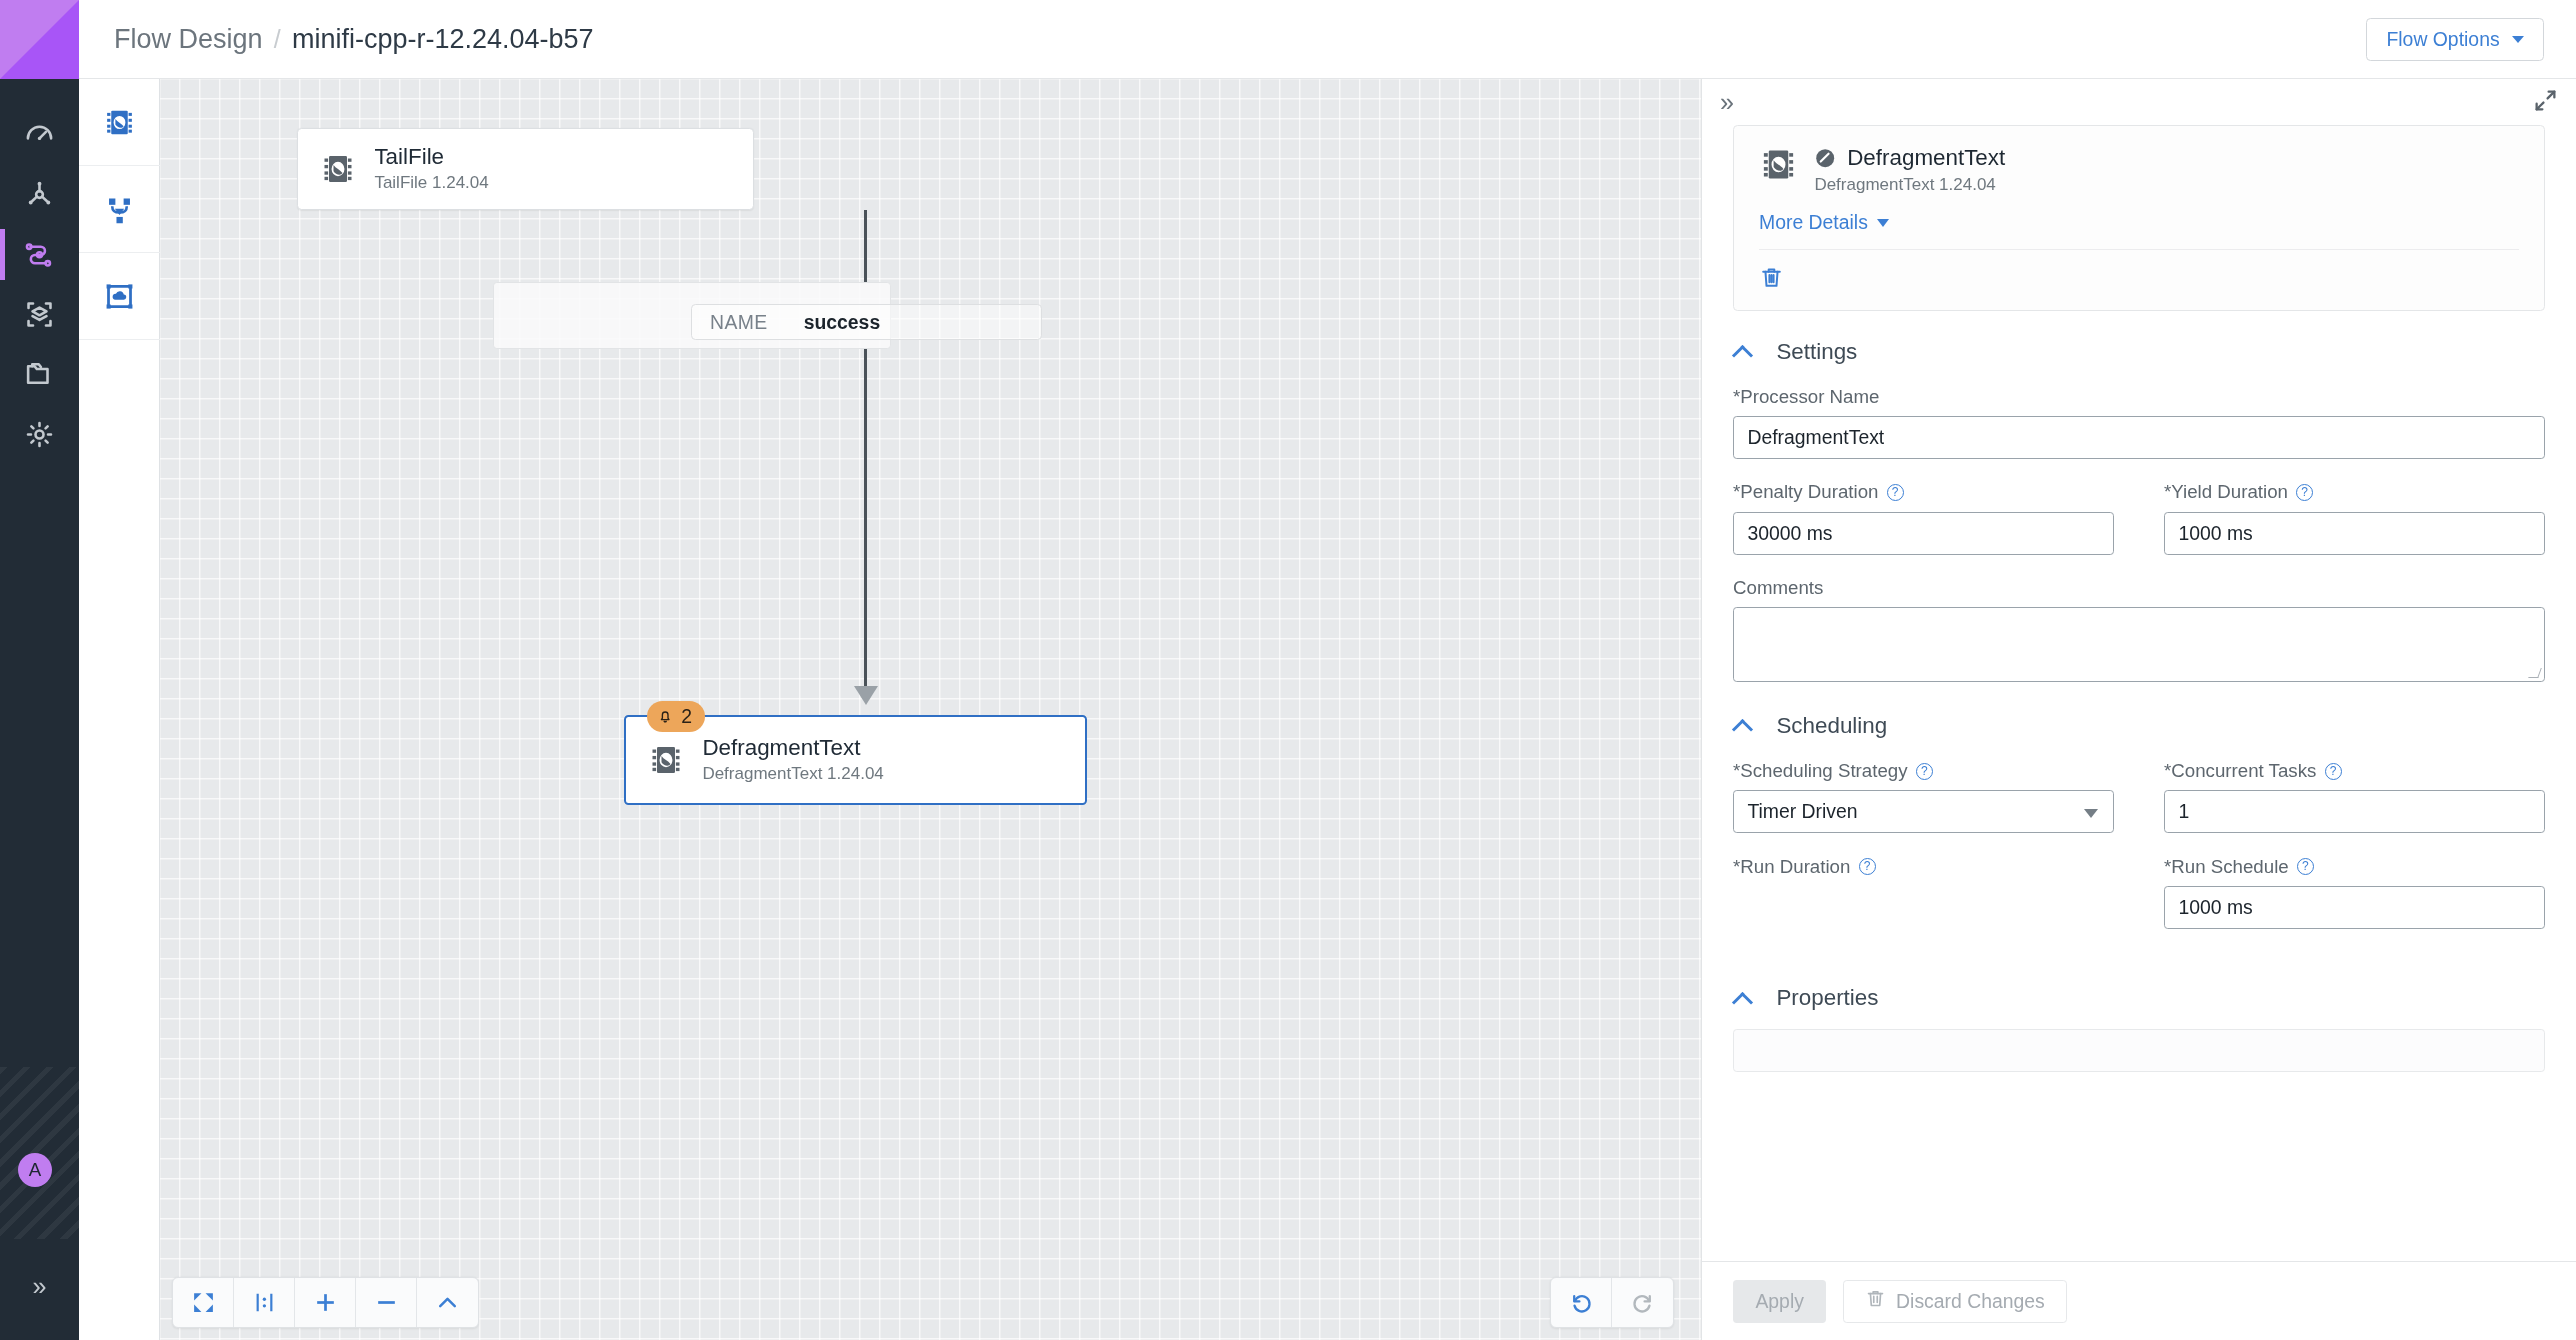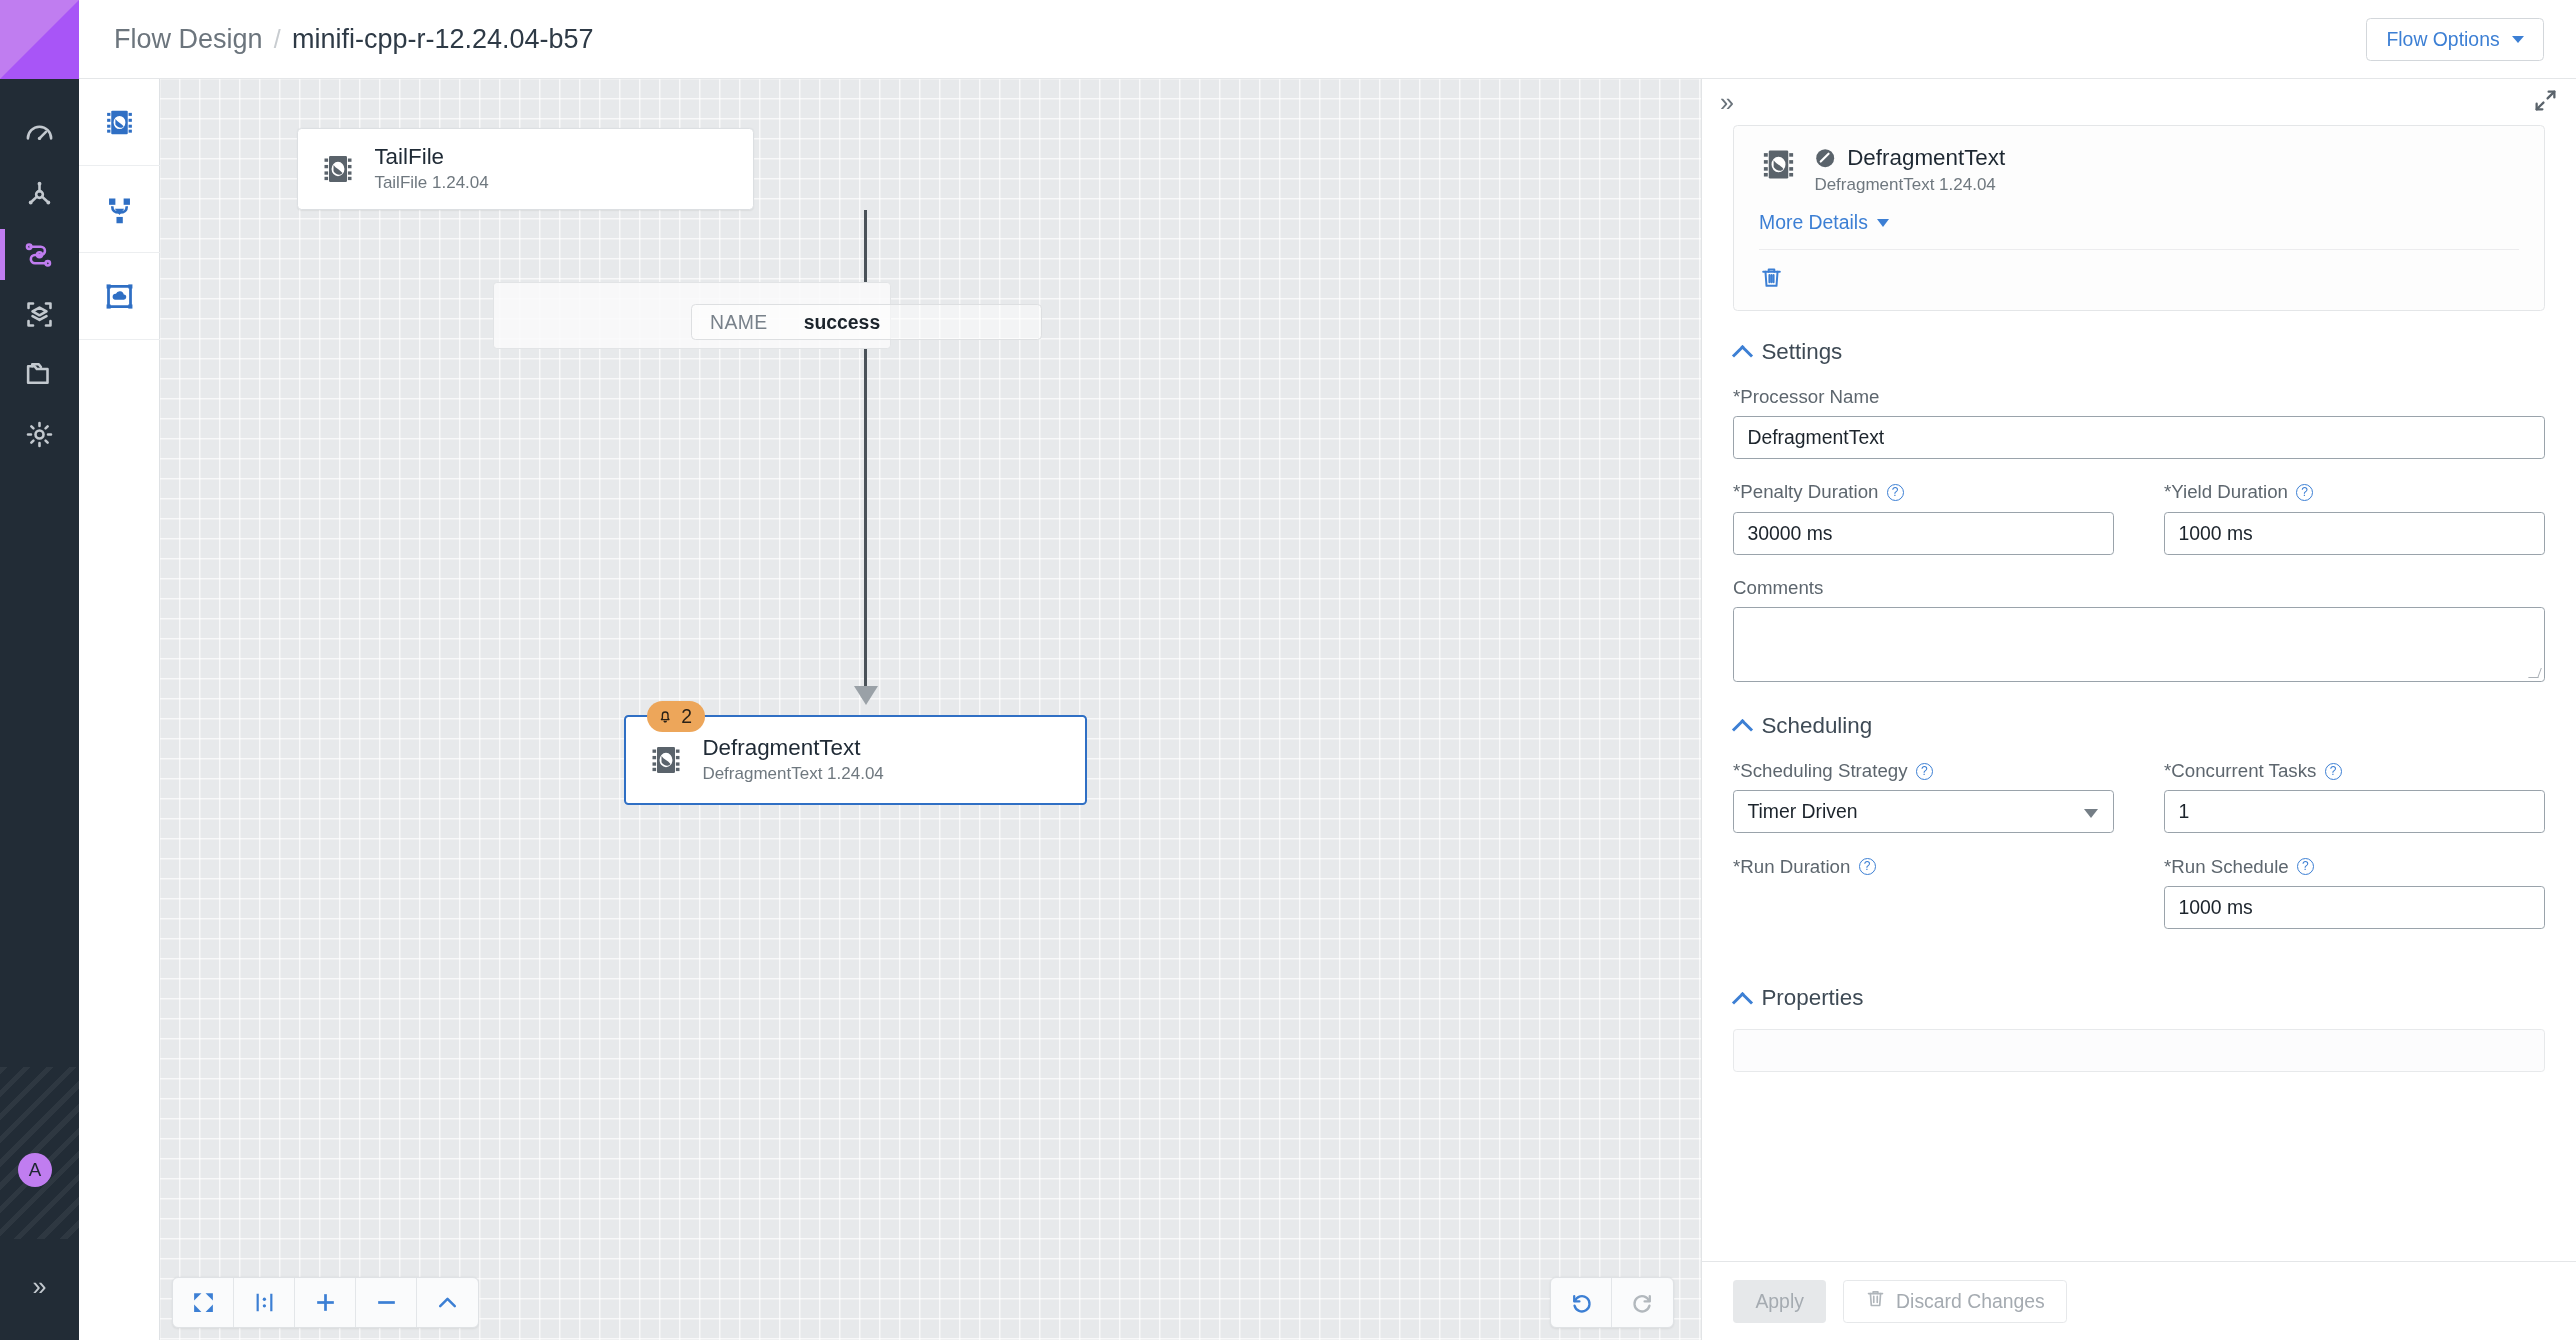--- a/index.html
+++ b/index.html
@@ -232,21 +232,21 @@
     width: 0; height: 0; border-left: 6.7px solid transparent;
     border-right: 6.7px solid transparent; border-top: 8.2px solid #3c7fd4;
   }
   .proc-actions {
     margin-top: 15px; border-top: 0.7px solid #ececee;
     padding-top: 15px;
   }
   .proc-actions svg { width: 25px; height: 25px; cursor: pointer; }
 
   .sect-head {
-    display: flex; align-items: center; gap: 9px;
+    display: flex; align-items: center; gap: 24px;
     margin: 0 0 21px 0; cursor: pointer;
   }
   .sect-head .chev {
     width: 19.4px; height: 12px; position: relative;
   }
   .sect-head .chev::before {
     content: ""; position: absolute; left: 2.2px; top: 2.2px;
     width: 12px; height: 12px;
     border-left: 3px solid #3c7fd4; border-top: 3px solid #3c7fd4;
     transform: rotate(45deg);

